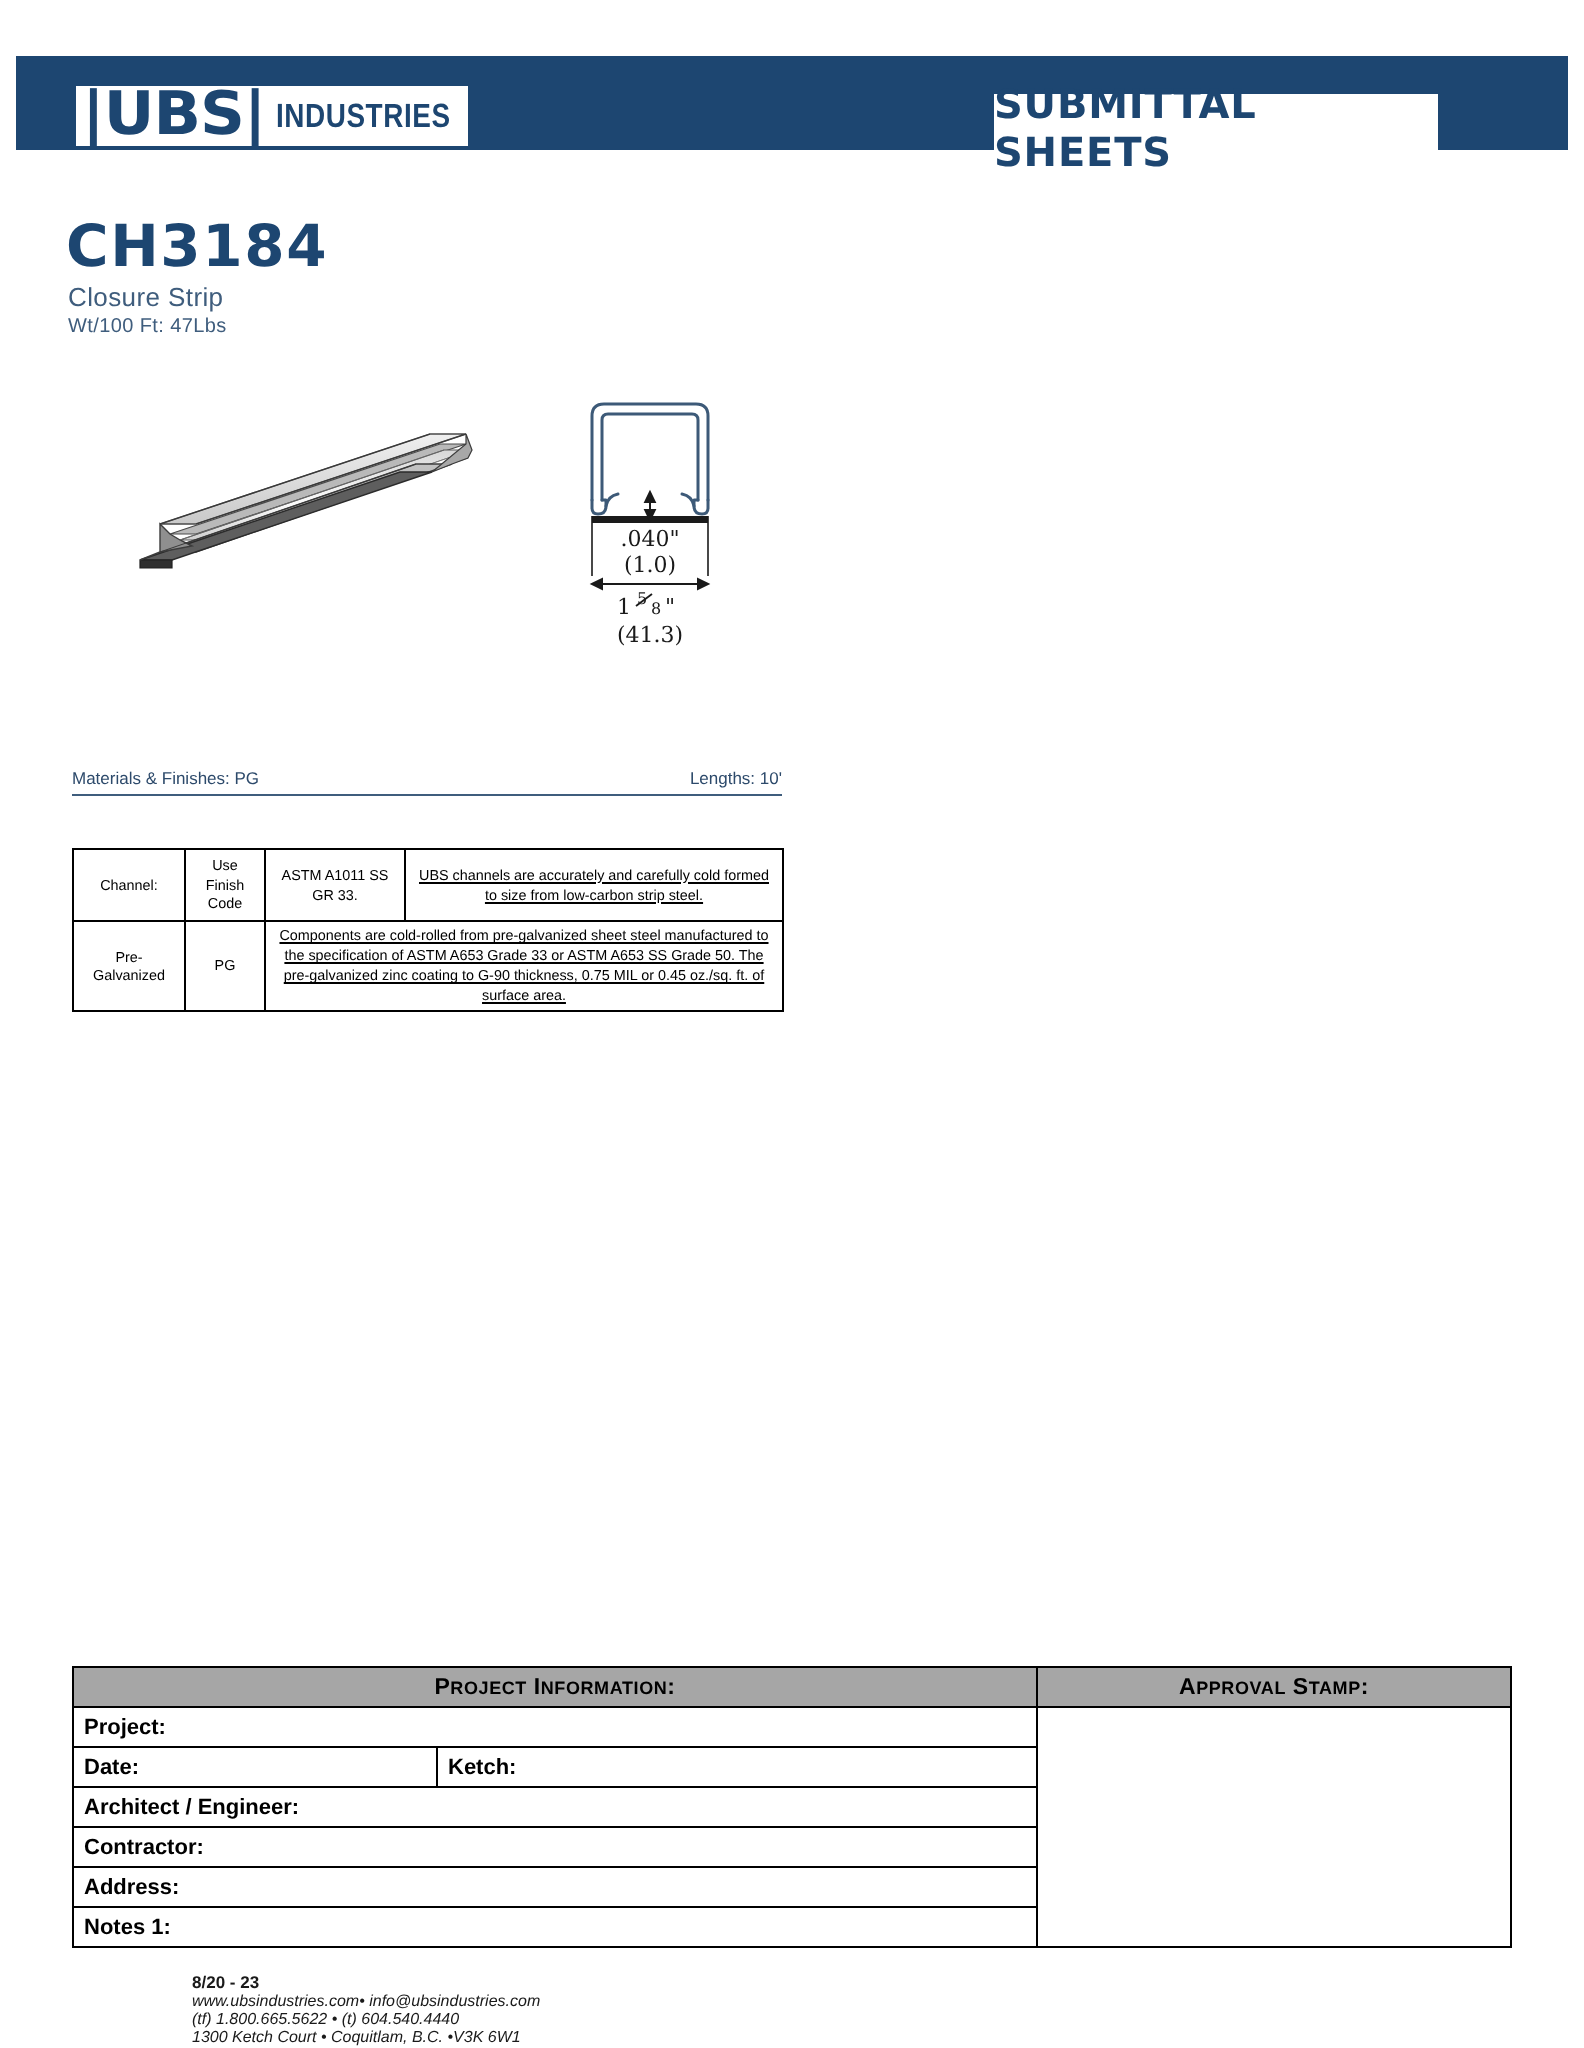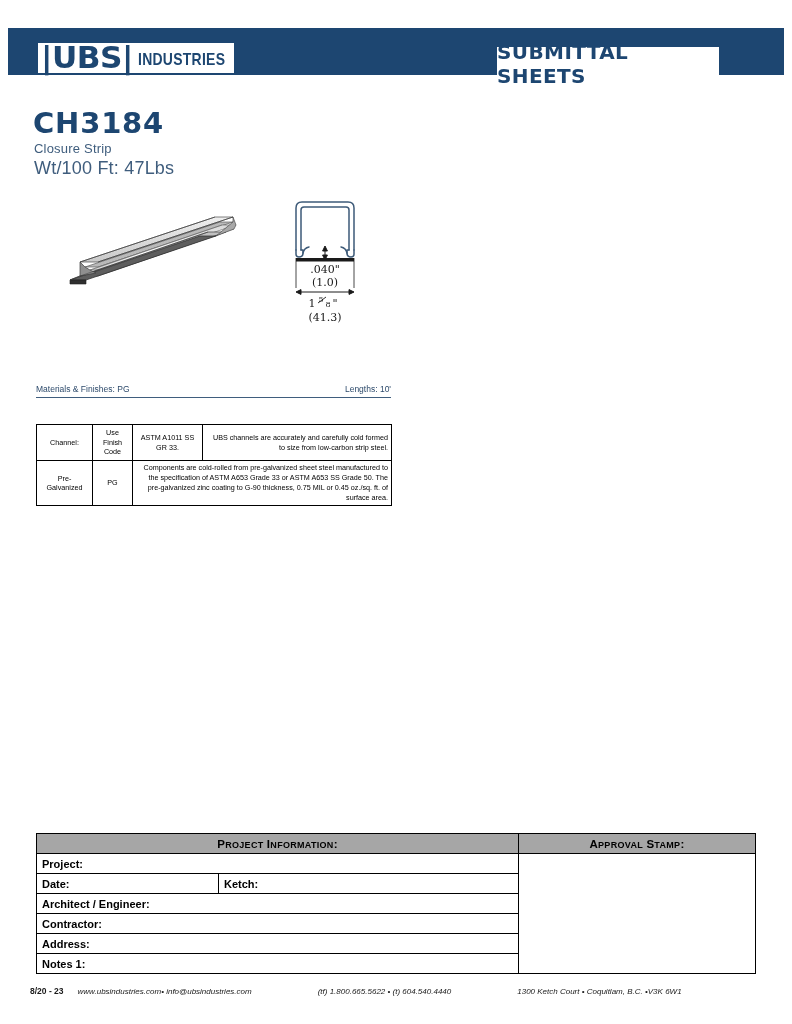--- a/index.html
+++ b/index.html
@@ -74,21 +74,21 @@
   .product-sub1 {
     position: absolute;
     left: 34px; top: 141px;
     font-size: 13px;
     color: #3f5d7d;
     letter-spacing: 0.2px;
   }
   .product-sub2 {
     position: absolute;
     left: 34px; top: 158px;
-    font-size: 18px;
+    font-size: 10px;
     color: #3f5d7d;
     letter-spacing: 0.2px;
   }
 
   
   .iso-drawing { position: absolute; left: 50px; top: 210px; }
   .section-drawing { position: absolute; left: 282px; top: 188px; }
 
   
   .materials-row {
@@ -132,21 +132,21 @@
     font-size: 8.6px !important;
     vertical-align: middle;
     line-height: 1.15;
     padding: 3px 2px !important;
   }
   .c-desc { width: 56px; }
   .c-code { width: 40px; }
   .c-astm { width: 70px; }
   .c-descr { width: 189px; }
   .cell-c { text-align: center; vertical-align: middle; line-height: 1.3; }
-  .cell-l { text-align: right; vertical-align: middle; line-height: 1.38; }
+  .cell-l { text-align: center; vertical-align: middle; line-height: 1.38; text-decoration: underline; }
 
   
   .project-table {
     position: absolute;
     left: 36px; top: 833px;
     width: 719px;
     border-collapse: collapse;
     table-layout: fixed;
   }
   .project-table td {
@@ -170,20 +170,21 @@
 
   
   .footer {
     position: absolute;
     left: 30px; top: 986px;
     width: 733px;
     display: flex;
     align-items: baseline;
     font-size: 8px;
     color: #1a1a1a;
+    flex-direction: column;
   }
   .f-date { font-weight: bold; font-size: 8.5px; white-space: nowrap; }
   .f-web  { font-style: italic; margin-left: 14px; white-space: nowrap; }
   .f-tel  { font-style: italic; margin-left: 66px; white-space: nowrap; }
   .f-addr { font-style: italic; margin-left: 66px; white-space: nowrap; }
 
   .dim-text {
     font-family: "DejaVu Serif", serif;
     font-size: 11px;
     fill: #1a1a1a;

